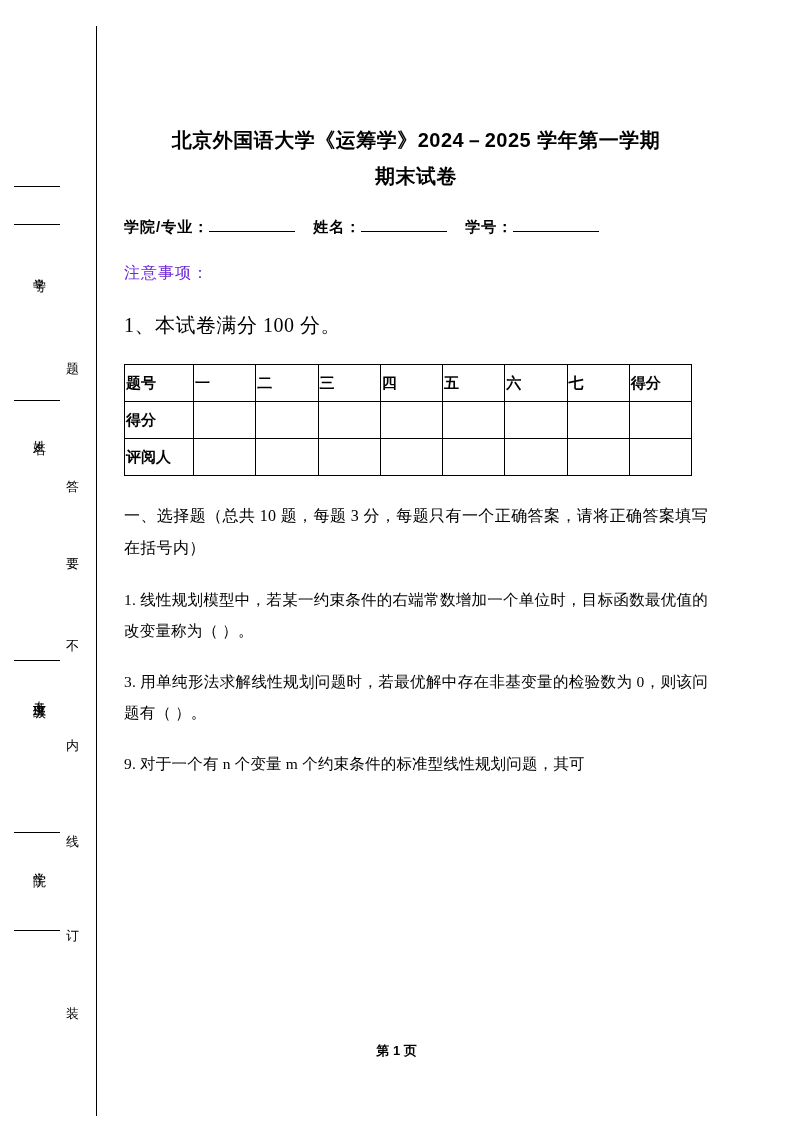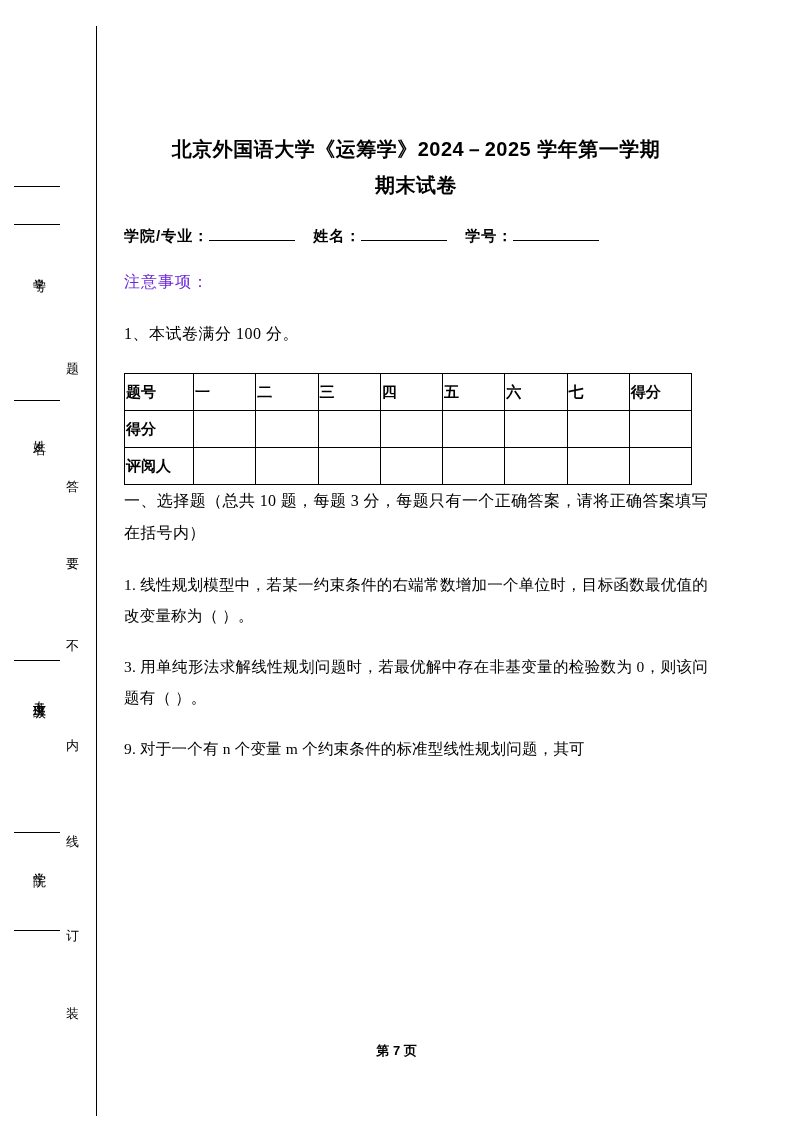--- a/index.html
+++ b/index.html
@@ -55,21 +55,21 @@
     left: 14px;
     width: 46px;
     height: 0;
     border-top: 1px solid #000;
   }
 
   
   .content {
     position: absolute;
     left: 124px;
-    top: 13px;
+    top: 4px;
     width: 584px;
   }
   .title {
     margin: 0;
     padding-top: 118px;
     font-family: "Liberation Sans", "DejaVu Sans", sans-serif;
     font-size: 20px;
     font-weight: bold;
     line-height: 36px;
     text-align: center;
@@ -96,21 +96,21 @@
   }
 
   .note-head {
     margin-top: 26px;
     font-size: 16px;
     letter-spacing: 1px;
     color: #6d28d9;
   }
   .para {
     margin-top: 26px;
-    font-size: 16px;
+    font-size: 20px;
     line-height: 30px;
     letter-spacing: 0.5px;
   }
   .para .num-ul {
     display: inline-block;
     border-bottom: 1px solid #000;
     padding: 0 4px;
   }
 
   
@@ -126,20 +126,21 @@
     text-align: left;
     font-family: "Liberation Sans", "DejaVu Sans", sans-serif;
     font-size: 15px;
     font-weight: bold;
   }
   table.score td.head-col {
     width: 66px;
   }
 
   .section-head {
+    margin-top: 24px;
     font-size: 16px;
     line-height: 32px;
     letter-spacing: 0.3px;
     text-align: justify;
   }
   .question {
     margin-top: 20px;
     font-size: 15.5px;
     line-height: 31px;
     letter-spacing: 0.2px;
@@ -244,15 +245,15 @@
     </table>
 
     <div class="section-head">一、选择题（总共 10 题，每题 3 分，每题只有一个正确答案，请将正确答案填写在括号内）</div>
 
     <div class="question">1. 线性规划模型中，若某一约束条件的右端常数增加一个单位时，目标函数最优值的改变量称为（  ）。</div>
     <div class="question">3. 用单纯形法求解线性规划问题时，若最优解中存在非基变量的检验数为 0，则该问题有（  ）。</div>
     <div class="question">9. 对于一个有 n 个变量 m 个约束条件的标准型线性规划问题，其可</div>
 
   </div>
 
-  <div class="footer">第 7 页</div>
+  <div class="footer">第 1 页</div>
 
 </div>
 
 </body></html>

